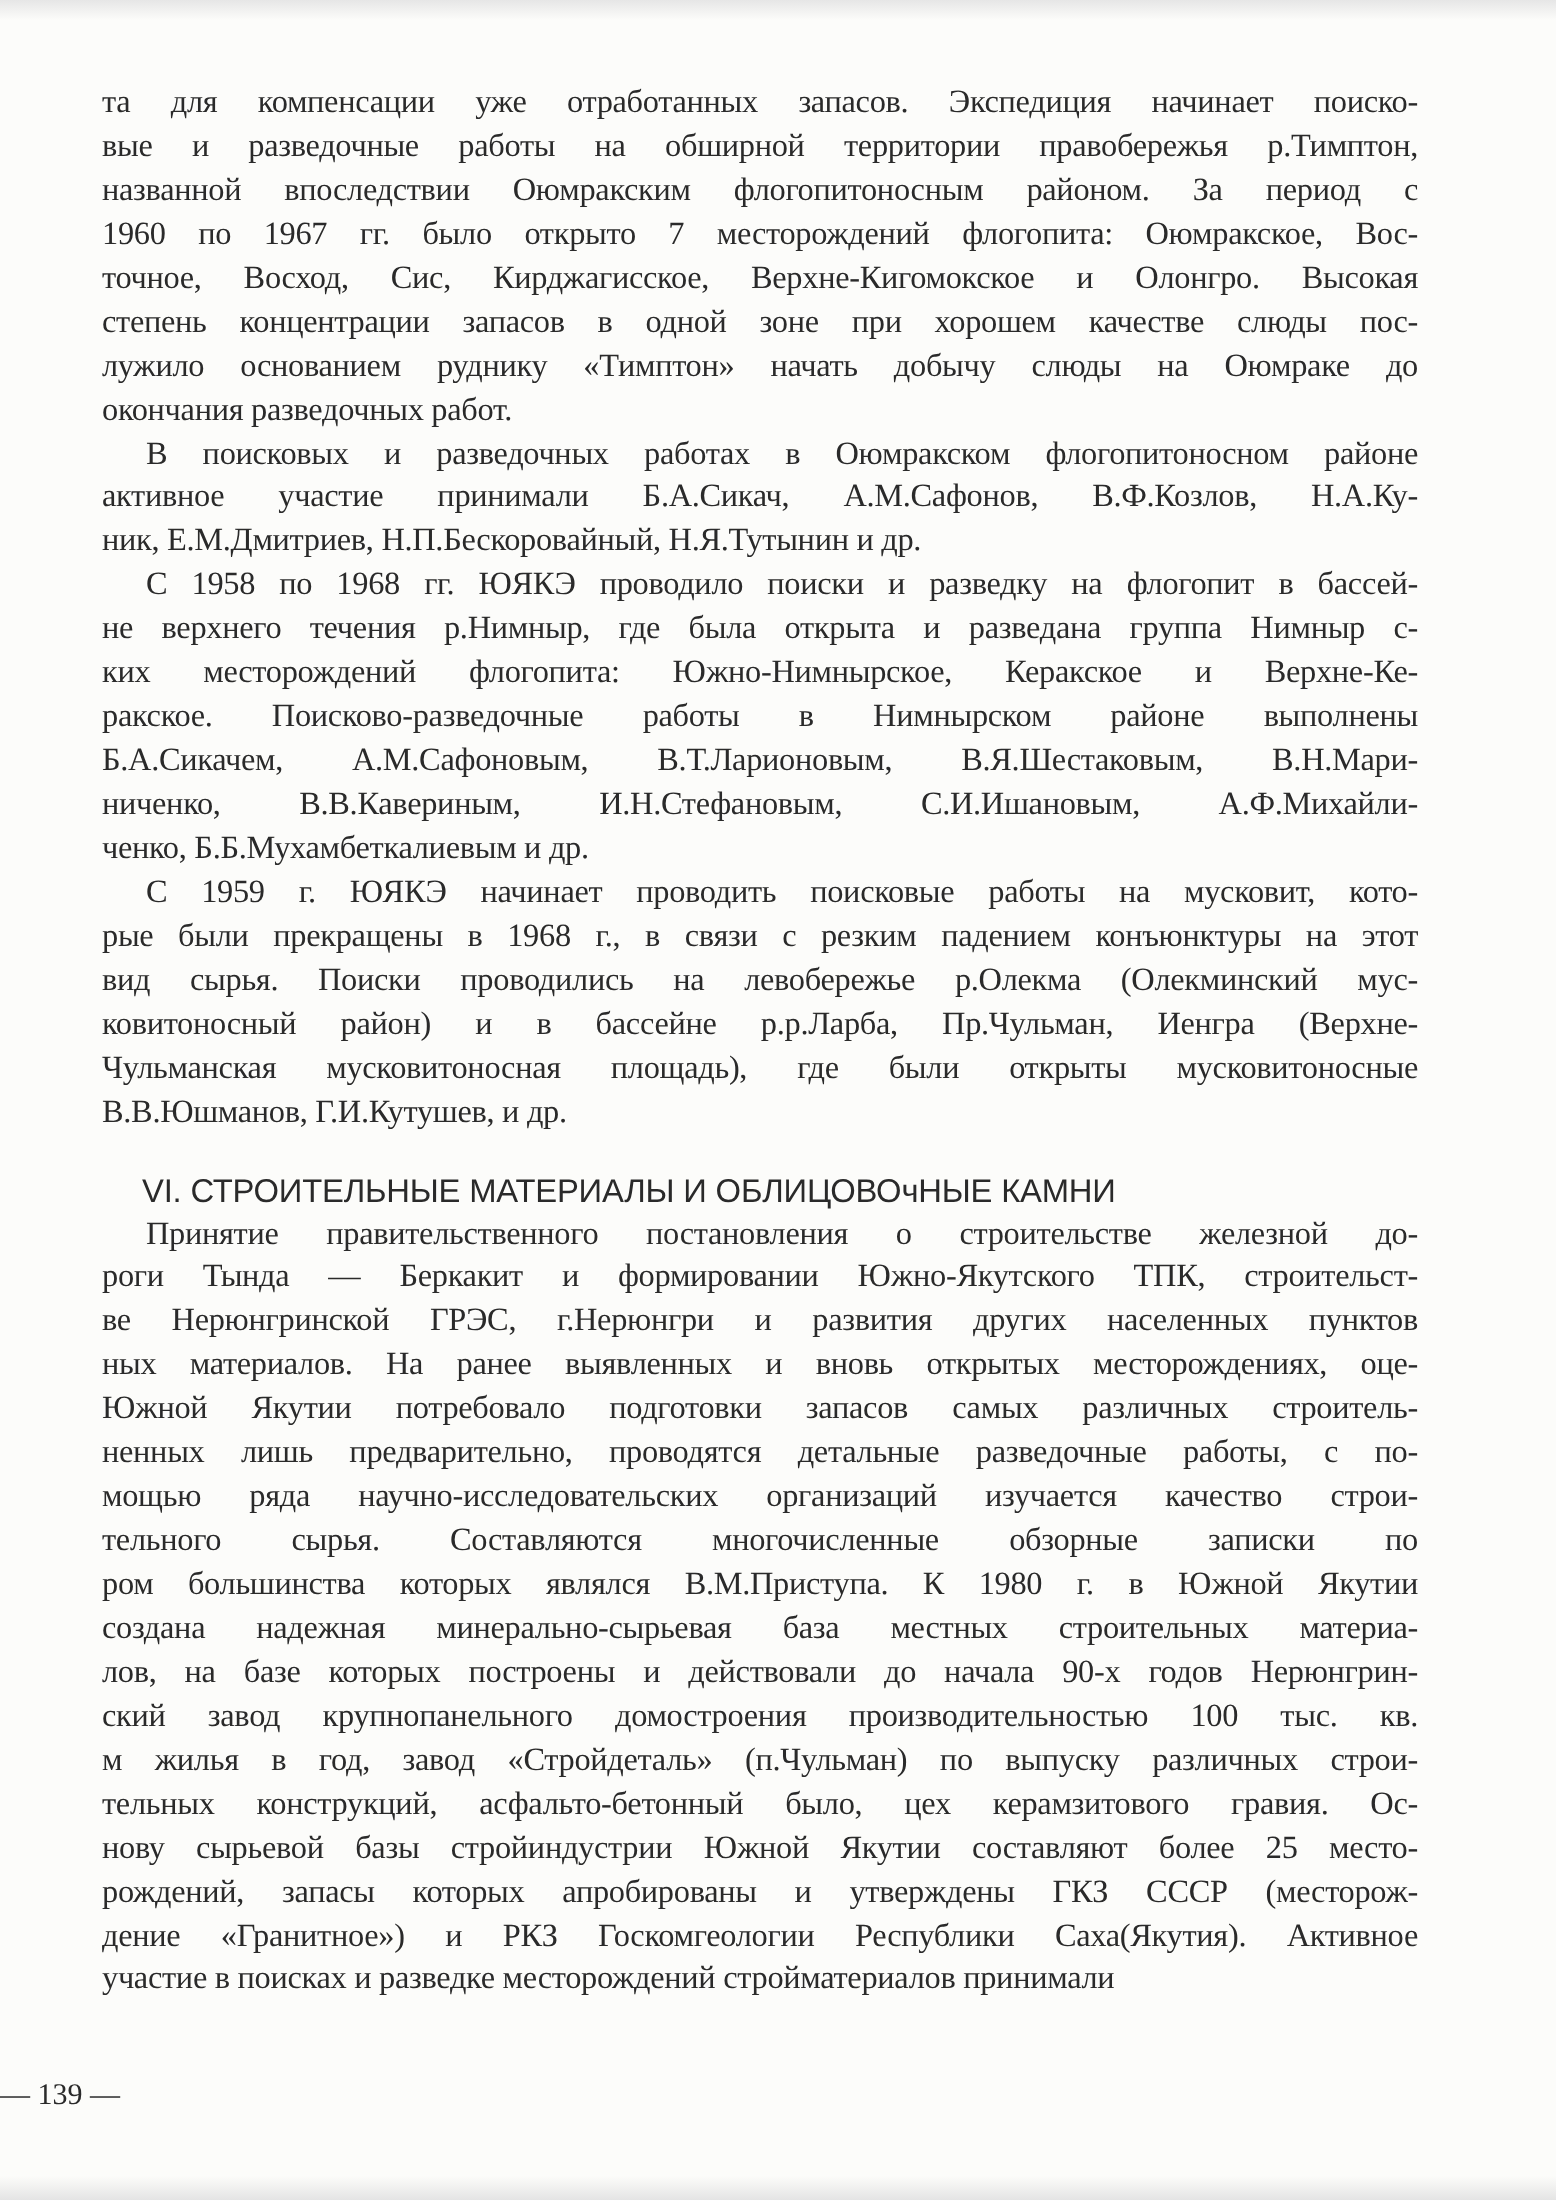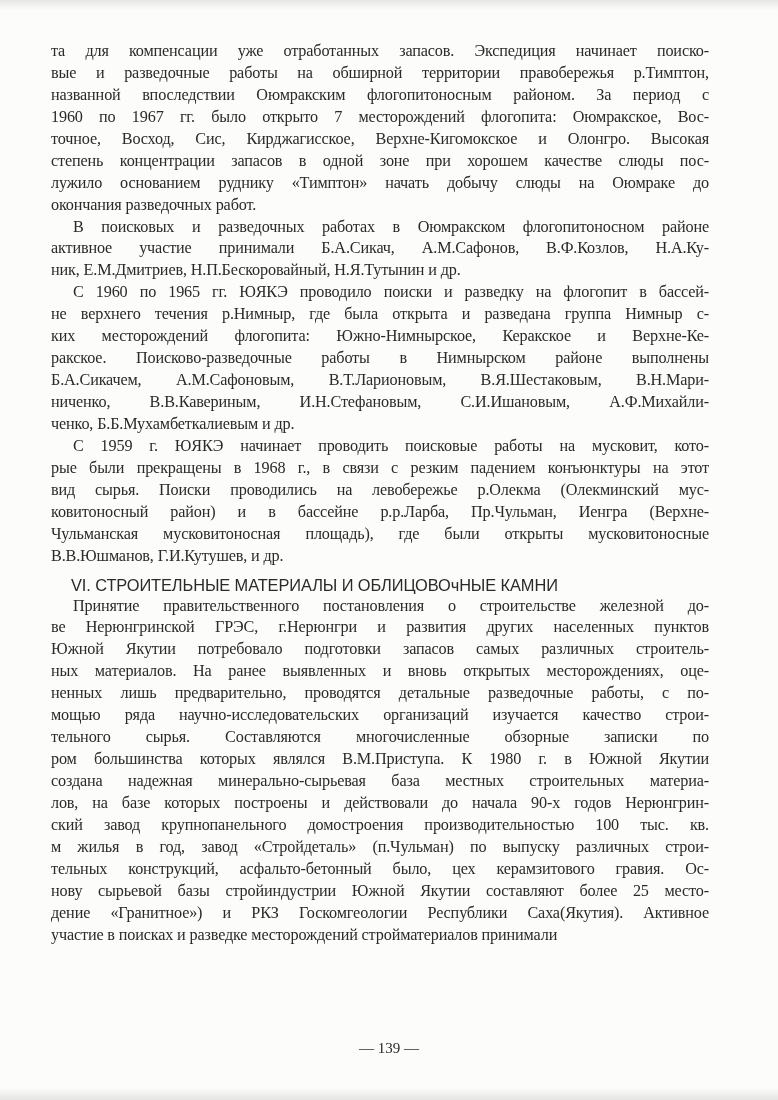--- a/index.html
+++ b/index.html
@@ -23,25 +23,25 @@
   }
   .line {
     display: block; white-space: nowrap; text-align: justify;
     text-align-last: justify; height: 21.95px;
   }
   .line.last { text-align-last: left; }
   .line.indent { padding-left: 22px; }
   .heading {
     font-family: "Liberation Sans", sans-serif; font-size: 16.4px;
     letter-spacing: -0.1px; color: #2a2a2a;
-    padding-left: 20px; margin-top: 6px; height: 22px; line-height: 22px;
+    padding-left: 20px; margin-top: 17px; height: 22px; line-height: 22px;
     white-space: nowrap;
   }
   .pagenum {
-    position: absolute; left: 0; top: 1040px; width: 778px; text-align: center;
+    position: absolute; left: 0; top: 1040px; width: 778px; 
     font-family: "Liberation Serif", serif; font-size: 15px; color: #2a2a2a;
   }
 </style>
 </head>
 <body>
 
 <div class="topshade"></div>
 
 <div class="page">
   <div id="paras">
@@ -54,54 +54,56 @@
         <span class="line">степень концентрации запасов в одной зоне при хорошем качестве слюды пос-</span>
         <span class="line">лужило основанием руднику «Тимптон» начать добычу слюды на Оюмраке до</span>
         <span class="line last">окончания разведочных работ.</span>
       </div>
       <div>
         <span class="line indent">В поисковых и разведочных работах в Оюмракском флогопитоносном районе</span>
         <span class="line">активное участие принимали Б.А.Сикач, А.М.Сафонов, В.Ф.Козлов, Н.А.Ку-</span>
         <span class="line last">ник, Е.М.Дмитриев, Н.П.Бескоровайный, Н.Я.Тутынин и др.</span>
       </div>
       <div>
-        <span class="line indent">С 1960 по 1965 гг. ЮЯКЭ проводило поиски и разведку на флогопит в бассей-</span>
+        <span class="line indent">С 1958 по 1968 гг. ЮЯКЭ проводило поиски и разведку на флогопит в бассей-</span>
         <span class="line">не верхнего течения р.Нимныр, где была открыта и разведана группа Нимныр с-</span>
         <span class="line">ких месторождений флогопита: Южно-Нимнырское, Керакское и Верхне-Ке-</span>
         <span class="line">ракское. Поисково-разведочные работы в Нимнырском районе выполнены</span>
         <span class="line">Б.А.Сикачем, А.М.Сафоновым, В.Т.Ларионовым, В.Я.Шестаковым, В.Н.Мари-</span>
         <span class="line">ниченко, В.В.Кавериным, И.Н.Стефановым, С.И.Ишановым, А.Ф.Михайли-</span>
         <span class="line last">ченко, Б.Б.Мухамбеткалиевым и др.</span>
       </div>
       <div>
         <span class="line indent">С 1959 г. ЮЯКЭ начинает проводить поисковые работы на мусковит, кото-</span>
         <span class="line">рые были прекращены в 1968 г., в связи с резким падением конъюнктуры на этот</span>
         <span class="line">вид сырья. Поиски проводились на левобережье р.Олекма (Олекминский мус-</span>
         <span class="line">ковитоносный район) и в бассейне р.р.Ларба, Пр.Чульман, Иенгра (Верхне-</span>
         <span class="line">Чульманская мусковитоносная площадь), где были открыты мусковитоносные</span>
         <span class="line last">В.В.Юшманов, Г.И.Кутушев, и др.</span>
       </div>
     </div>
   <div class="heading">VI. СТРОИТЕЛЬНЫЕ МАТЕРИАЛЫ И ОБЛИЦОВОчНЫЕ КАМНИ</div>
   <div id="sec-para">
       <div>
         <span class="line indent">Принятие правительственного постановления о строительстве железной до-</span>
+        <span class="line">роги Тында — Беркакит и формировании Южно-Якутского ТПК, строительст-</span>
         <span class="line">ве Нерюнгринской ГРЭС, г.Нерюнгри и развития других населенных пунктов</span>
+        <span class="line">ных материалов. На ранее выявленных и вновь открытых месторождениях, оце-</span>
         <span class="line">Южной Якутии потребовало подготовки запасов самых различных строитель-</span>
-        <span class="line">ных материалов. На ранее выявленных и вновь открытых месторождениях, оце-</span>
         <span class="line">ненных лишь предварительно, проводятся детальные разведочные работы, с по-</span>
         <span class="line">мощью ряда научно-исследовательских организаций изучается качество строи-</span>
         <span class="line">тельного сырья. Составляются многочисленные обзорные записки по</span>
         <span class="line">ром большинства которых являлся В.М.Приступа. К 1980 г. в Южной Якутии</span>
         <span class="line">создана надежная минерально-сырьевая база местных строительных материа-</span>
         <span class="line">лов, на базе которых построены и действовали до начала 90-х годов Нерюнгрин-</span>
         <span class="line">ский завод крупнопанельного домостроения производительностью 100 тыс. кв.</span>
         <span class="line">м жилья в год, завод «Стройдеталь» (п.Чульман) по выпуску различных строи-</span>
         <span class="line">тельных конструкций, асфальто-бетонный было, цех керамзитового гравия. Ос-</span>
         <span class="line">нову сырьевой базы стройиндустрии Южной Якутии составляют более 25 место-</span>
+        <span class="line">рождений, запасы которых апробированы и утверждены ГКЗ СССР (месторож-</span>
         <span class="line">дение «Гранитное») и РКЗ Госкомгеологии Республики Саха(Якутия). Активное</span>
         <span class="line last">участие в поисках и разведке месторождений стройматериалов принимали</span>
       </div>
     </div>
 </div>
 
 <div class="pagenum">— 139 —</div>
 
 <div class="botshade"></div>
 

